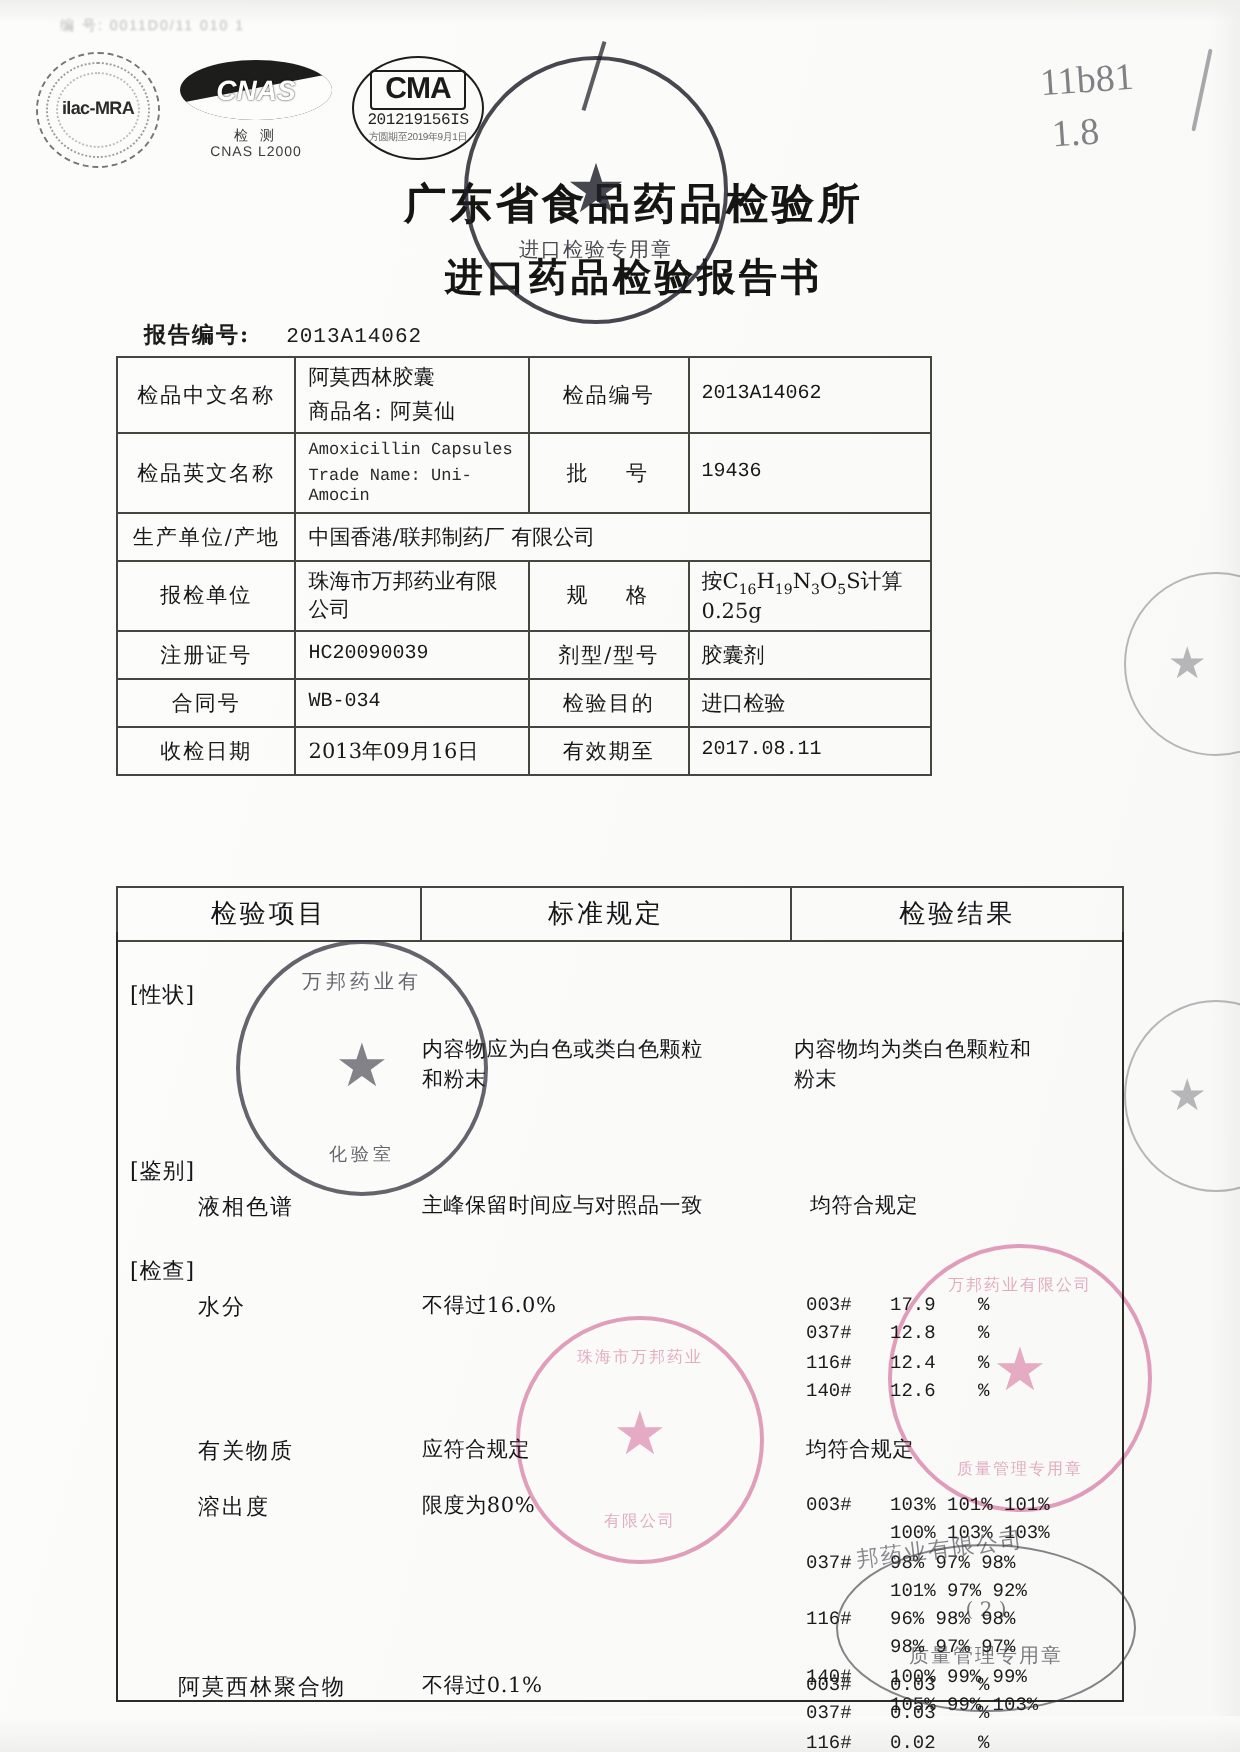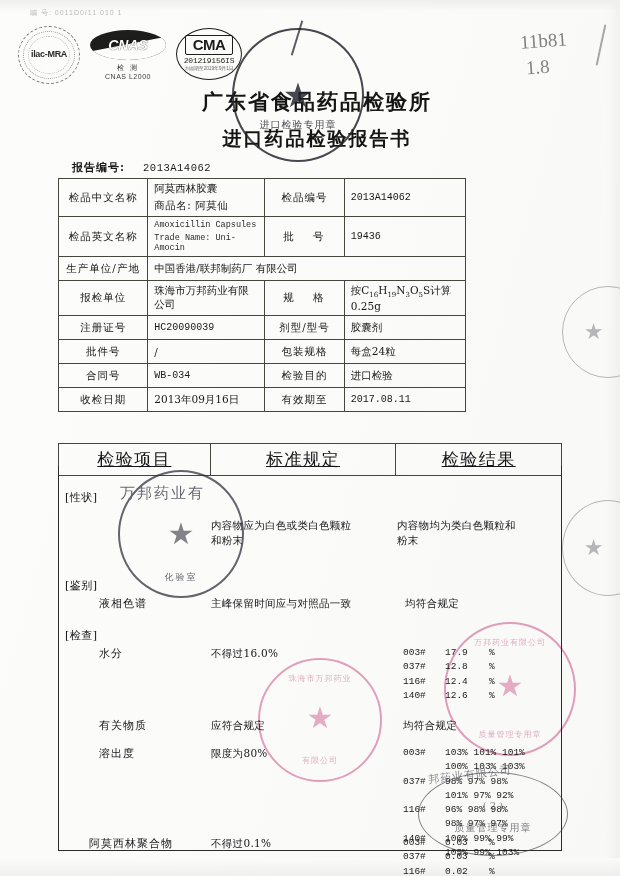--- a/index.html
+++ b/index.html
@@ -190,22 +190,22 @@
   .formula { font-size:9.5px; }
   .formula sub { font-size:7px; }
 
   
   .rtbl {
     position:absolute; left:58px; top:443px; width:504px;
     border:1.3px solid #2b2b29; border-collapse:collapse;
     font-family:"DejaVu Serif", serif;
   }
   .rtbl th {
-    border:1px solid #46463f; font-size:17px; font-weight:normal;
-    letter-spacing:1.5px; padding:4px 0; height:23px; color:#16161a;text-decoration:underline;
+    border:1px solid #46463f; font-size:13px; font-weight:normal;
+    letter-spacing:1.5px; padding:4px 0; height:23px; color:#16161a;
   }
   .rtbl .c1 { width:152px; }
   .rtbl .c2 { width:186px; }
   .rtbl .c3 { width:166px; }
   .rbody { position:absolute; left:58px; top:466px; width:504px; height:385px;
            border:1.3px solid #2b2b29; border-top:none; }
   .rrow { position:absolute; left:0; width:100%; }
   .col1 { position:absolute; left:0; width:152px; }
   .col2 { position:absolute; left:152px; width:186px; }
   .col3 { position:absolute; left:338px; width:166px; }
@@ -282,22 +282,22 @@
   .seal-co {
     position:absolute; left:118px; top:470px; width:126px; height:128px;
     border-radius:50%; border:2px solid #2b2b38; opacity:.72;
     pointer-events:none;
   }
   .seal-co .star {
     position:absolute; left:50%; top:50%; transform:translate(-50%,-50%);
     color:#2b2b38; font-size:30px; line-height:0; opacity:.8;
   }
   .seal-co .t1 {
-    position:absolute; left:0; right:0; top:12px; 
-    font-size:15px; letter-spacing:2px; color:#2b2b38;
+    position:absolute; left:0; right:0; top:12px; text-align:center;
+    font-size:10px; letter-spacing:2px; color:#2b2b38;
     font-family:"DejaVu Serif", serif;
   }
   .seal-co .t2 {
     position:absolute; left:0; right:0; bottom:12px; text-align:center;
     font-size:9px; letter-spacing:2px; color:#2b2b38;
     font-family:"DejaVu Serif", serif;
   }
 
   
   .edge-seal {
@@ -396,26 +396,20 @@
       <td class="lbl sp">规    格</td>
       <td class="val formula">按C<sub>16</sub>H<sub>19</sub>N<sub>3</sub>O<sub>5</sub>S计算0.25g</td>
     </tr>
     <tr>
       <td class="lbl">注册证号</td>
       <td class="val mono">HC20090039</td>
       <td class="lbl">剂型/型号</td>
       <td class="val">胶囊剂</td>
     </tr>
     <tr>
-      <td class="lbl">批件号</td>
-      <td class="val faint">/</td>
-      <td class="lbl">包装规格</td>
-      <td class="val">每盒24粒</td>
-    </tr>
-    <tr>
       <td class="lbl">合同号</td>
       <td class="val mono">WB-034</td>
       <td class="lbl">检验目的</td>
       <td class="val">进口检验</td>
     </tr>
     <tr>
       <td class="lbl">收检日期</td>
       <td class="val">2013年09月16日</td>
       <td class="lbl">有效期至</td>
       <td class="val mono">2017.08.11</td>

